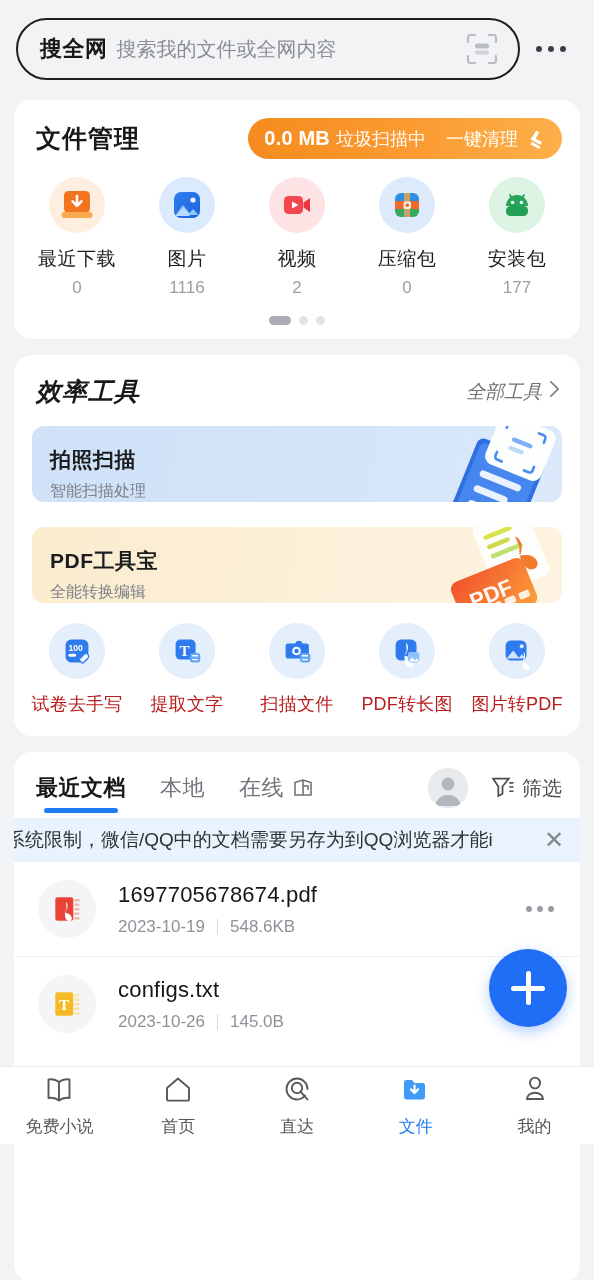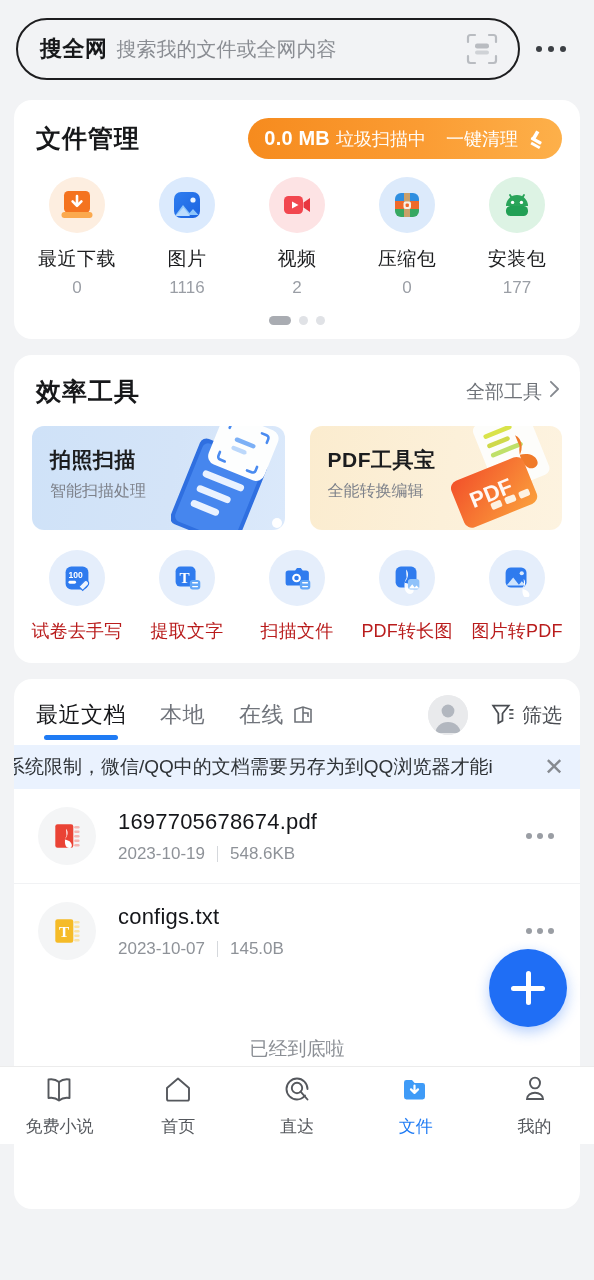--- a/index.html
+++ b/index.html
@@ -76,26 +76,27 @@
   .fm-count { font-size: 17px; color: #9a9ea5; margin-top: 6px;}
 
   .dots-row { display: flex; justify-content: center; align-items: center; gap: 8px; padding: 14px 0 14px 0;}
   .dot { width: 9px; height: 9px; border-radius: 5px; background: #e0e2e6; }
   .dot.active { width: 22px; background: #a9acb2; }
 
   
   .et-head {
     display:flex; align-items:center; justify-content:space-between;
     padding: 20px 20px 0 22px;
+    font-style: italic;
   }
   .et-title { font-size: 25px; font-weight: bold; color: #17181a; letter-spacing: 1px;}
   .et-all { display:flex; align-items:center; font-size: 19px; color: #6e7278; }
   .chev { margin-left: 7px; font-size: 19px; color: #85898f;}
 
-  .et-banners { display: flex; gap: 25px; padding: 18px 18px 0 18px; }
+  .et-banners { display: flex; gap: 25px; padding: 18px 18px 0 18px; flex-direction: column; }
   .et-banner {
     flex: 1; height: 104px; border-radius: 12px; position: relative; overflow: hidden;
     padding: 20px 0 0 18px;
   }
   .et-banner.scan { background: linear-gradient(100deg,#cfe2f8 0%, #d4e4f8 55%, #dbe9fb 100%); }
   .et-banner.pdf  { background: linear-gradient(100deg,#fbeccf 0%, #fcf0d9 55%, #fdf3e0 100%); }
   .etb-title { font-size: 21px; font-weight: bold; color: #1b1c1e; position: relative; z-index: 2; letter-spacing:.5px;}
   .etb-sub { font-size: 16px; color: #7d818a; margin-top: 7px; position: relative; z-index: 2;}
   .etb-art { position: absolute; right: -6px; top: -4px; width: 120px; height: 112px; z-index: 1;}
 
@@ -108,21 +109,21 @@
   .tool-label { font-size: 18px; color: #b91c1c; letter-spacing: .2px;}
 
   
   .docs-card {
     background:#fff; border-radius: 18px; margin: 0 14px 0 14px; overflow:hidden;
     min-height: 530px;
   }
   .tabs-row { display:flex; align-items:center; padding: 16px 18px 0 22px; }
   .tab { position: relative; margin-right: 34px; padding-bottom: 10px; }
   .tab-text { font-size: 22px; color: #70747b; letter-spacing:.5px; }
-  .tab.active .tab-text { color: #16171a; font-weight: normal;}
+  .tab.active .tab-text { color: #16171a; font-weight: bold;}
   .tab .underline {
     position:absolute; left: 8px; right: 8px; bottom: 0; height: 5px;
     border-radius: 3px; background: #1f7bf4; display: none;
   }
   .tab.active .underline { display: block; }
   .tab-badge { display:inline-block; vertical-align: middle; margin-left: 4px;}
   .tabs-spacer { flex: 1; }
   .avatar { width: 40px; height: 40px; border-radius: 50%; background: #e9eaec;
             display:flex; align-items:flex-end; justify-content:center; overflow:hidden; margin-bottom:10px;}
   .filter-btn { display:flex; align-items:center; margin-left: 22px; margin-bottom:10px;}
@@ -518,21 +519,21 @@
             <rect x="28" y="14" width="6" height="2.6" rx="1.3"></rect>
             <rect x="28" y="19" width="6" height="2.6" rx="1.3"></rect>
             <rect x="28" y="24" width="6" height="2.6" rx="1.3"></rect>
             <rect x="28" y="29" width="6" height="2.6" rx="1.3"></rect>
           </g>
         </svg>
       </div>
       <div class="doc-meta">
         <div class="doc-name">configs.txt</div>
         <div class="doc-sub">
-          <span>2023-10-07</span>
+          <span>2023-10-26</span>
           <span class="doc-sep"></span>
           <span>145.0B</span>
         </div>
       </div>
       <div class="doc-more">
         <i></i>
         <i></i>
         <i></i>
       </div>
     </div>

